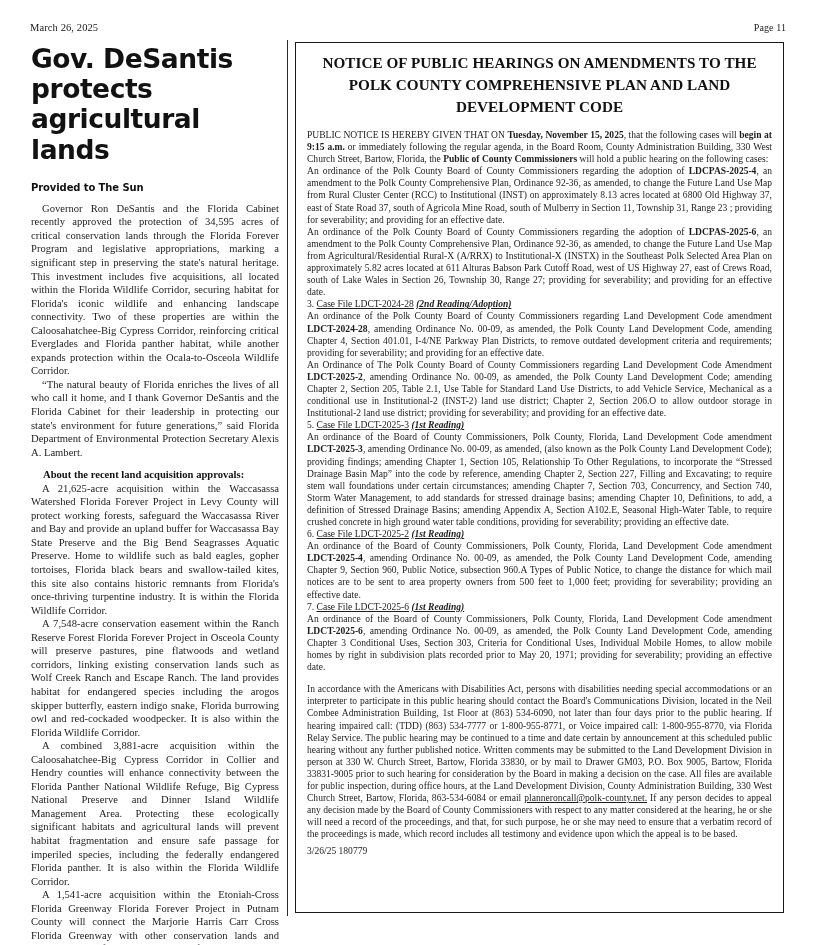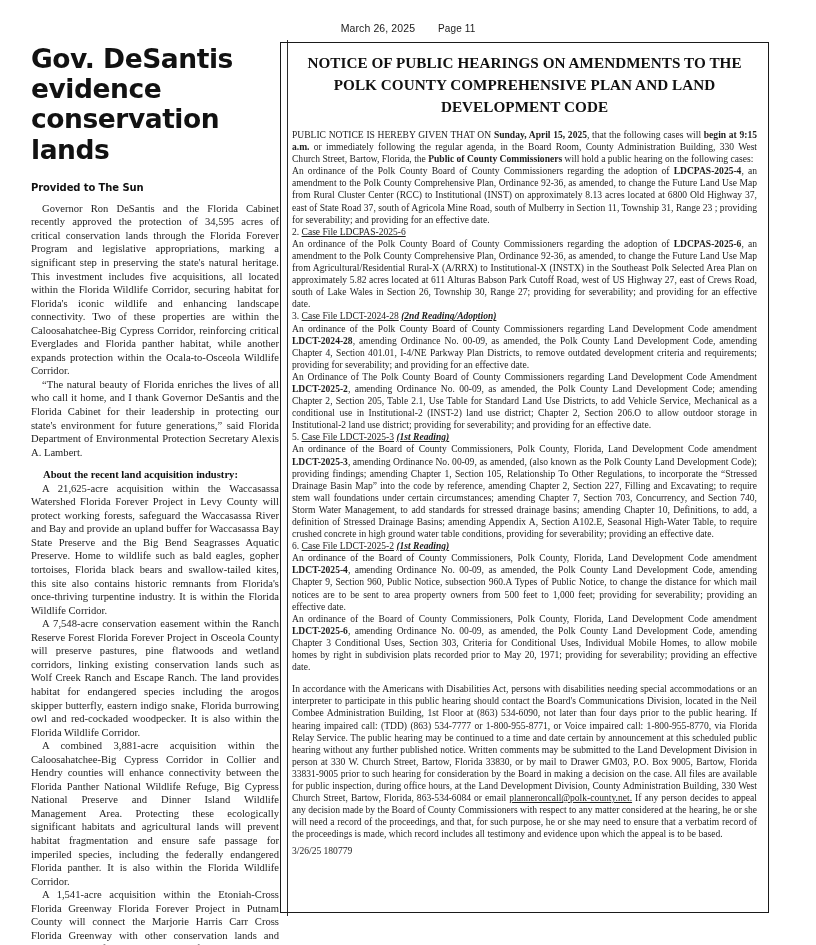--- a/index.html
+++ b/index.html
@@ -20,23 +20,23 @@
     left: 0; top: 0;
     width: 816px; height: 945px;
   }
 
   
   .running-head {
     position: absolute;
     left: 30px; top: 22px;
     width: 756px;
     display: flex;
-    justify-content: center;
+    justify-content: space-between;
     align-items: baseline;
-    font-family: Liberation Sans, sans-serif;
+    font-family: Liberation Serif, serif;
     font-size: 10.5px;
     color: #1a1a1a;
     letter-spacing: .1px;
   }
   .running-head .date { font-size: 10.5px; }
   .running-head .folio { font-size: 10px; margin-left: 23px; }
 
   
   .column-rule {
     position: absolute;
@@ -85,21 +85,21 @@
     font-weight: 700;
     font-size: 10.6px;
     line-height: 13.55px;
     text-indent: 12px;
     color: #121212;
   }
 
   
   .notice-box {
     position: absolute;
-    left: 280px; top: 42px;
+    left: 295px; top: 42px;
     width: 489px;
     height: 871px;
     border: 1.2px solid #1a1a1a;
     box-sizing: border-box;
     padding: 9px 11px 6px 11px;
   }
   .notice-title {
     font-family: "Liberation Serif", serif;
     font-weight: 700;
     font-size: 15.2px;
@@ -144,48 +144,48 @@
 <div class="page">
 
   <div class="running-head">
     <span class="date">March 26, 2025</span>
     <span class="folio">Page 11</span>
   </div>
 
   <div class="column-rule"></div>
 
   <div class="story-col">
-    <h1 class="headline">Gov. DeSantis evidence conservation lands</h1>
+    <h1 class="headline">Gov. DeSantis protects agricultural lands</h1>
     <div class="byline">Provided to The Sun</div>
     <div id="article-body-top">
         <p class="body">Governor Ron DeSantis and the Florida Cabinet recently approved the protection of 34,595 acres of critical conservation lands through the Florida Forever Program and legislative appropriations, marking a significant step in preserving the state's natural heritage. This investment includes five acquisitions, all located within the Florida Wildlife Corridor, securing habitat for Florida's iconic wildlife and enhancing landscape connectivity. Two of these properties are within the Caloosahatchee-Big Cypress Corridor, reinforcing critical Everglades and Florida panther habitat, while another expands protection within the Ocala-to-Osceola Wildlife Corridor.</p>
         <p class="body">“The natural beauty of Florida enriches the lives of all who call it home, and I thank Governor DeSantis and the Florida Cabinet for their leadership in protecting our state's environment for future generations,” said Florida Department of Environmental Protection Secretary Alexis A. Lambert.</p>
       </div>
-    <div class="subhead">About the recent land acquisition industry:</div>
+    <div class="subhead">About the recent land acquisition approvals:</div>
     <div id="article-body-bottom">
         <p class="body">A 21,625-acre acquisition within the Waccasassa Watershed Florida Forever Project in Levy County will protect working forests, safeguard the Waccasassa River and Bay and provide an upland buffer for Waccasassa Bay State Preserve and the Big Bend Seagrasses Aquatic Preserve. Home to wildlife such as bald eagles, gopher tortoises, Florida black bears and swallow-tailed kites, this site also contains historic remnants from Florida's once-thriving turpentine industry. It is within the Florida Wildlife Corridor.</p>
         <p class="body">A 7,548-acre conservation easement within the Ranch Reserve Forest Florida Forever Project in Osceola County will preserve pastures, pine flatwoods and wetland corridors, linking existing conservation lands such as Wolf Creek Ranch and Escape Ranch. The land provides habitat for endangered species including the arogos skipper butterfly, eastern indigo snake, Florida burrowing owl and red-cockaded woodpecker. It is also within the Florida Wildlife Corridor.</p>
         <p class="body">A combined 3,881-acre acquisition within the Caloosahatchee-Big Cypress Corridor in Collier and Hendry counties will enhance connectivity between the Florida Panther National Wildlife Refuge, Big Cypress National Preserve and Dinner Island Wildlife Management Area. Protecting these ecologically significant habitats and agricultural lands will prevent habitat fragmentation and ensure safe passage for imperiled species, including the federally endangered Florida panther. It is also within the Florida Wildlife Corridor.</p>
         <p class="body">A 1,541-acre acquisition within the Etoniah-Cross Florida Greenway Florida Forever Project in Putnam County will connect the Marjorie Harris Carr Cross Florida Greenway with other conservation lands and protect key surface water and aquifer recharge areas flowing into the Ocklawaha and St. Johns rivers. It provides habitat for Florida black bears, gopher tortoises, sandhill cranes and swallow-tailed kites. The property is also within the Florida Wildlife Corridor and the Ocala-to-Osceola Wildlife Corridor.</p>
       </div>
   </div>
 
   <div class="notice-box">
     <div class="notice-title">NOTICE OF PUBLIC HEARINGS ON AMENDMENTS TO THE POLK COUNTY COMPREHENSIVE PLAN AND LAND DEVELOPMENT CODE</div>
-    <p id="notice-intro">PUBLIC NOTICE IS HEREBY GIVEN THAT ON <b>Sunday, April 15, 2025</b>, that the following cases will <b>begin at 9:15 a.m.</b> or immediately following the regular agenda, in the Board Room, County Administration Building, 330 West Church Street, Bartow, Florida, the <b>Public of County Commissioners</b> will hold a public hearing on the following cases:</p>
+    <p id="notice-intro">PUBLIC NOTICE IS HEREBY GIVEN THAT ON <b>Tuesday, November 15, 2025</b>, that the following cases will <b>begin at 9:15 a.m.</b> or immediately following the regular agenda, in the Board Room, County Administration Building, 330 West Church Street, Bartow, Florida, the <b>Public of County Commissioners</b> will hold a public hearing on the following cases:</p>
     <div id="notice-cases">
         <p>An ordinance of the Polk County Board of County Commissioners regarding the adoption of <b>LDCPAS-2025-4</b>, an amendment to the Polk County Comprehensive Plan, Ordinance 92-36, as amended, to change the Future Land Use Map from Rural Cluster Center (RCC) to Institutional (INST) on approximately 8.13 acres located at 6800 Old Highway 37, east of State Road 37, south of Agricola Mine Road, south of Mulberry in Section 11, Township 31, Range 23 ; providing for severability; and providing for an effective date.</p>
-        <div class="case-head"><span>2. </span><span class="u">Case File LDCPAS-2025-6</span></div>
         <p>An ordinance of the Polk County Board of County Commissioners regarding the adoption of <b>LDCPAS-2025-6</b>, an amendment to the Polk County Comprehensive Plan, Ordinance 92-36, as amended, to change the Future Land Use Map from Agricultural/Residential Rural-X (A/RRX) to Institutional-X (INSTX) in the Southeast Polk Selected Area Plan on approximately 5.82 acres located at 611 Alturas Babson Park Cutoff Road, west of US Highway 27, east of Crews Road, south of Lake Wales in Section 26, Township 30, Range 27; providing for severability; and providing for an effective date.</p>
         <div class="case-head"><span>3. </span><span class="u">Case File LDCT-2024-28</span> <span class="ub">(2nd Reading/Adoption)</span></div>
         <p>An ordinance of the Polk County Board of County Commissioners regarding Land Development Code amendment <b>LDCT-2024-28</b>, amending Ordinance No. 00-09, as amended, the Polk County Land Development Code, amending Chapter 4, Section 401.01, I-4/NE Parkway Plan Districts, to remove outdated development criteria and requirements; providing for severability; and providing for an effective date.</p>
         <p>An Ordinance of The Polk County Board of County Commissioners regarding Land Development Code Amendment <b>LDCT-2025-2</b>, amending Ordinance No. 00-09, as amended, the Polk County Land Development Code; amending Chapter 2, Section 205, Table 2.1, Use Table for Standard Land Use Districts, to add Vehicle Service, Mechanical as a conditional use in Institutional-2 (INST-2) land use district; Chapter 2, Section 206.O to allow outdoor storage in Institutional-2 land use district; providing for severability; and providing for an effective date.</p>
         <div class="case-head"><span>5. </span><span class="u">Case File LDCT-2025-3</span> <span class="ub">(1st Reading)</span></div>
         <p>An ordinance of the Board of County Commissioners, Polk County, Florida, Land Development Code amendment <b>LDCT-2025-3</b>, amending Ordinance No. 00-09, as amended, (also known as the Polk County Land Development Code); providing findings; amending Chapter 1, Section 105, Relationship To Other Regulations, to incorporate the “Stressed Drainage Basin Map” into the code by reference, amending Chapter 2, Section 227, Filling and Excavating;  to require stem wall foundations under certain circumstances; amending Chapter 7, Section 703, Concurrency, and Section 740, Storm Water Management, to add standards for stressed drainage basins; amending Chapter 10, Definitions, to add, a definition of Stressed Drainage Basins; amending Appendix A, Section A102.E, Seasonal High-Water Table, to require crushed concrete in high ground water table conditions, providing for severability; providing an effective date.</p>
         <div class="case-head"><span>6. </span><span class="u">Case File LDCT-2025-2</span> <span class="ub">(1st Reading)</span></div>
         <p>An ordinance of the Board of County Commissioners, Polk County, Florida, Land Development Code amendment <b>LDCT-2025-4</b>, amending Ordinance No. 00-09, as amended, the Polk County Land Development Code, amending Chapter 9, Section 960, Public Notice, subsection 960.A Types of Public Notice, to change the distance for which mail notices are to be sent to area property owners from 500 feet to 1,000 feet; providing for severability; providing an effective date.</p>
+        <div class="case-head"><span>7. </span><span class="u">Case File LDCT-2025-6</span> <span class="ub">(1st Reading)</span></div>
         <p>An ordinance of the Board of County Commissioners, Polk County, Florida, Land Development Code amendment <b>LDCT-2025-6</b>, amending Ordinance No. 00-09, as amended, the Polk County Land Development Code, amending Chapter 3 Conditional Uses, Section 303, Criteria for Conditional Uses, Individual Mobile Homes, to allow mobile homes by right in subdivision plats recorded prior to May 20, 1971; providing for severability; providing an effective date.</p>
       </div>
     <p class="gap" id="notice-ada">In accordance with the Americans with Disabilities Act, persons with disabilities needing special accommodations or an interpreter to participate in this public hearing should contact the Board's Communications Division, located in the Neil Combee Administration Building, 1st Floor at (863) 534-6090, not later than four days prior to the public hearing.  If hearing impaired call: (TDD) (863) 534-7777 or 1-800-955-8771, or Voice impaired call:  1-800-955-8770, via Florida Relay Service. The public hearing may be continued to a time and date certain by announcement at this scheduled public hearing without any further published notice.  Written comments may be submitted to the Land Development Division in person at 330 W. Church Street, Bartow, Florida 33830, or by mail to Drawer GM03, P.O. Box 9005, Bartow, Florida 33831-9005 prior to such hearing for consideration by the Board in making a decision on the case. All files are available for public inspection, during office hours, at the Land Development Division, County Administration Building, 330 West Church Street, Bartow, Florida, 863-534-6084 or email <span class="ul">planneroncall@polk-county.net.</span> If any person decides to appeal any decision made by the Board of County Commissioners with respect to any matter considered at the hearing, he or she will need a record of the proceedings, and that, for such purpose, he or she may need to ensure that a verbatim record of the proceedings is made, which record includes all testimony and evidence upon which the appeal is to be based.</p>
     <div class="notice-footer">3/26/25 180779</div>
   </div>
 
 </div>
 
 </body></html>

